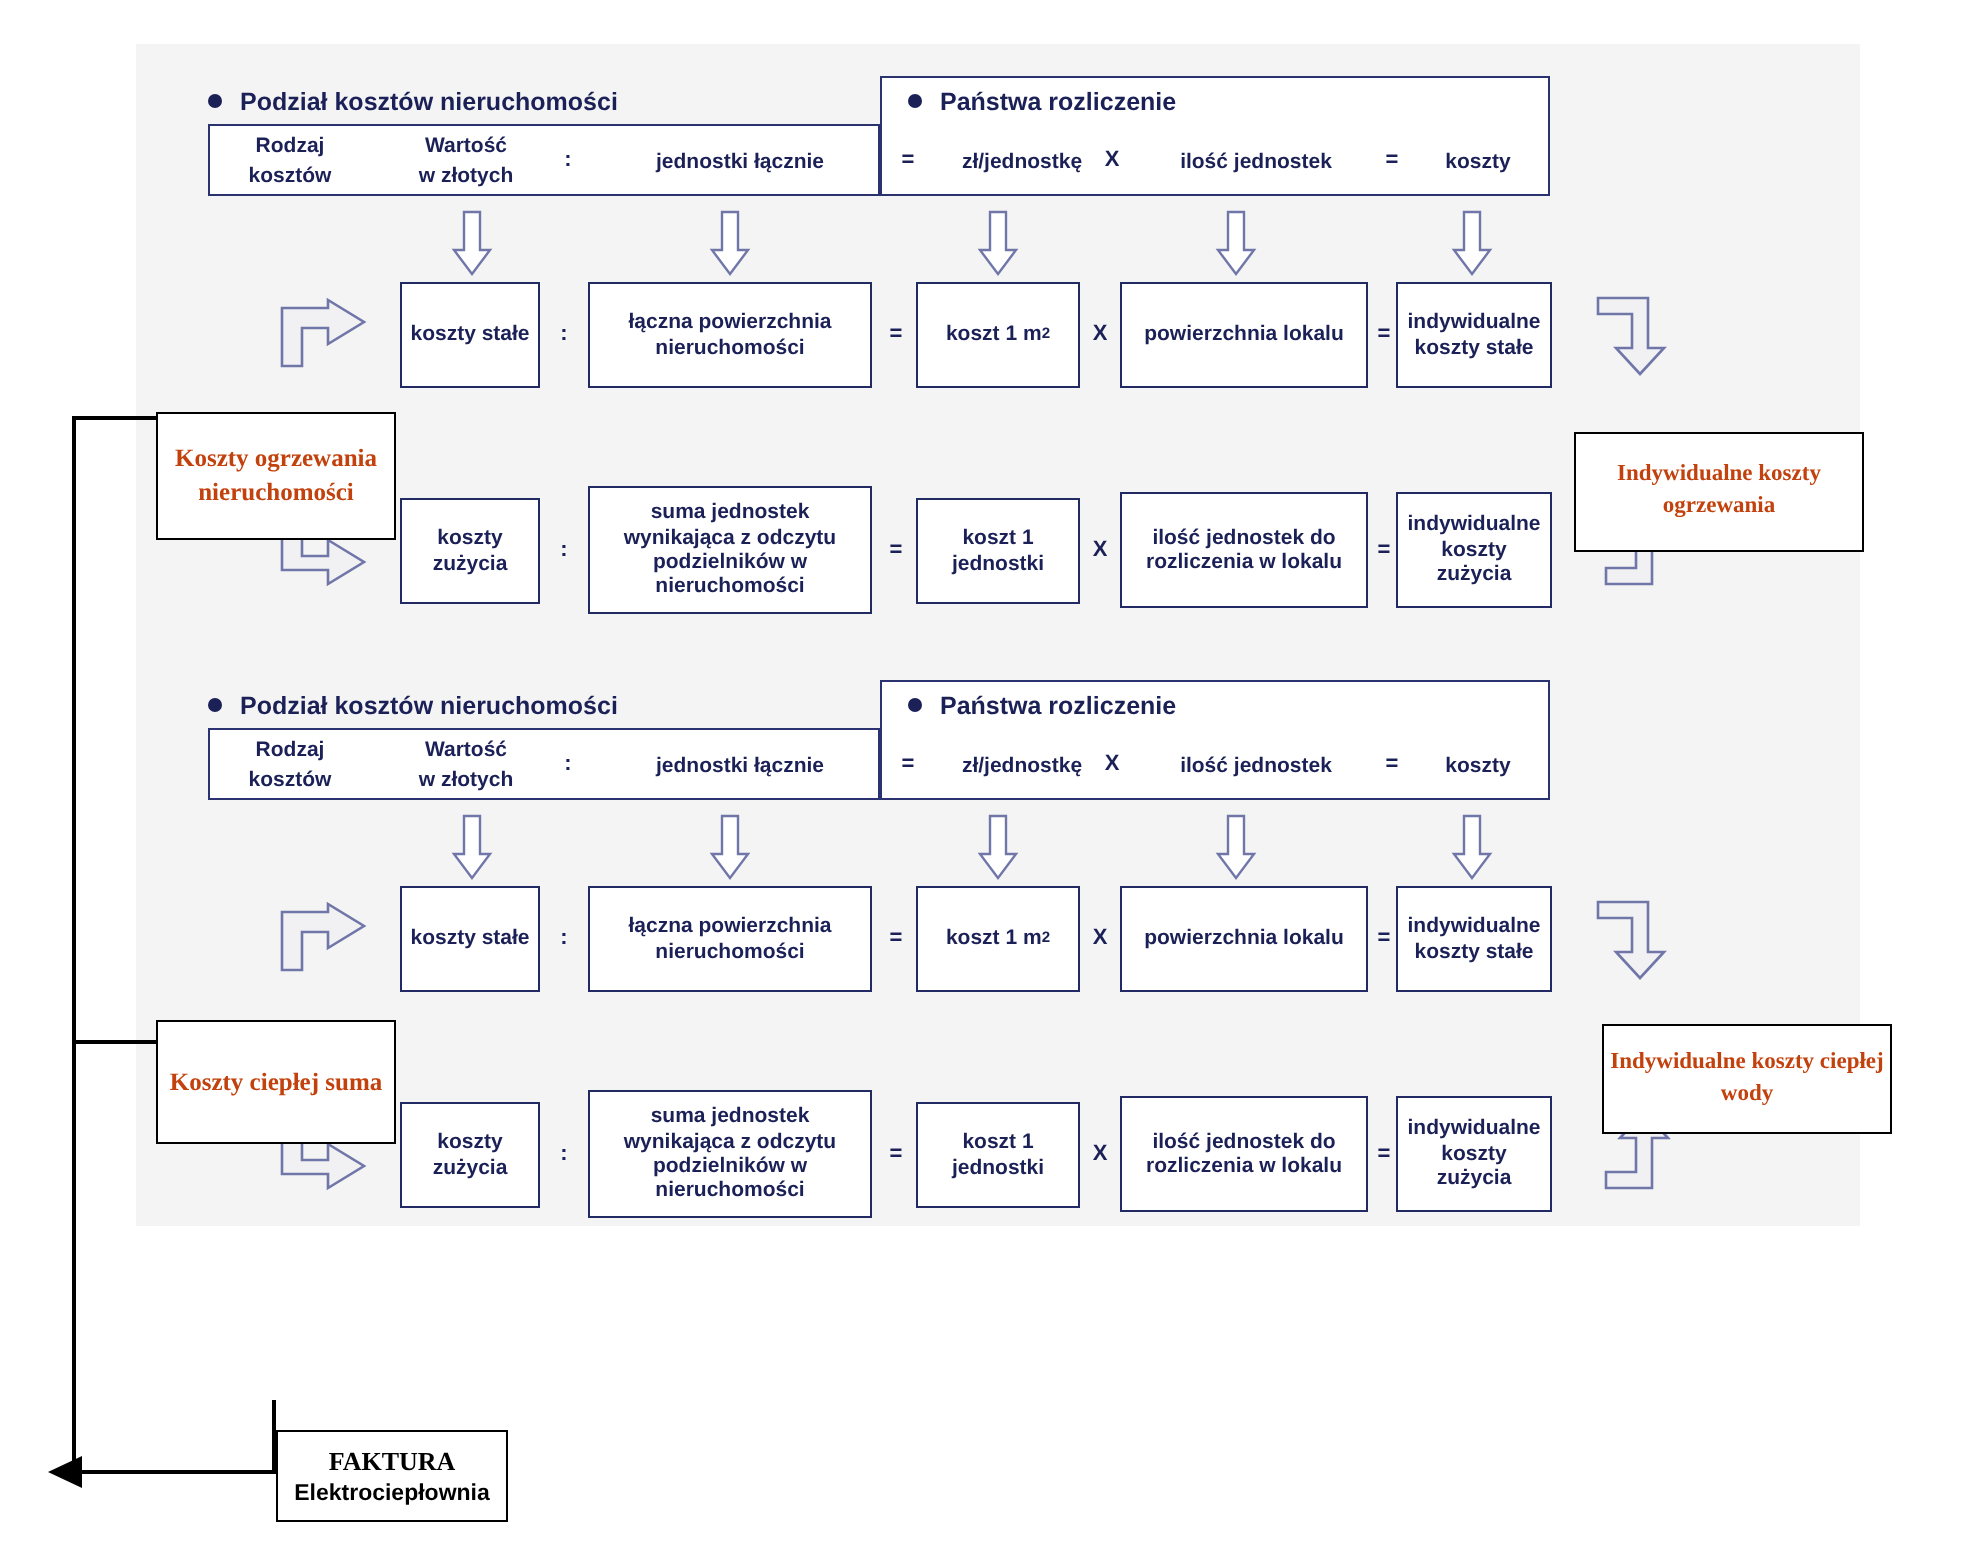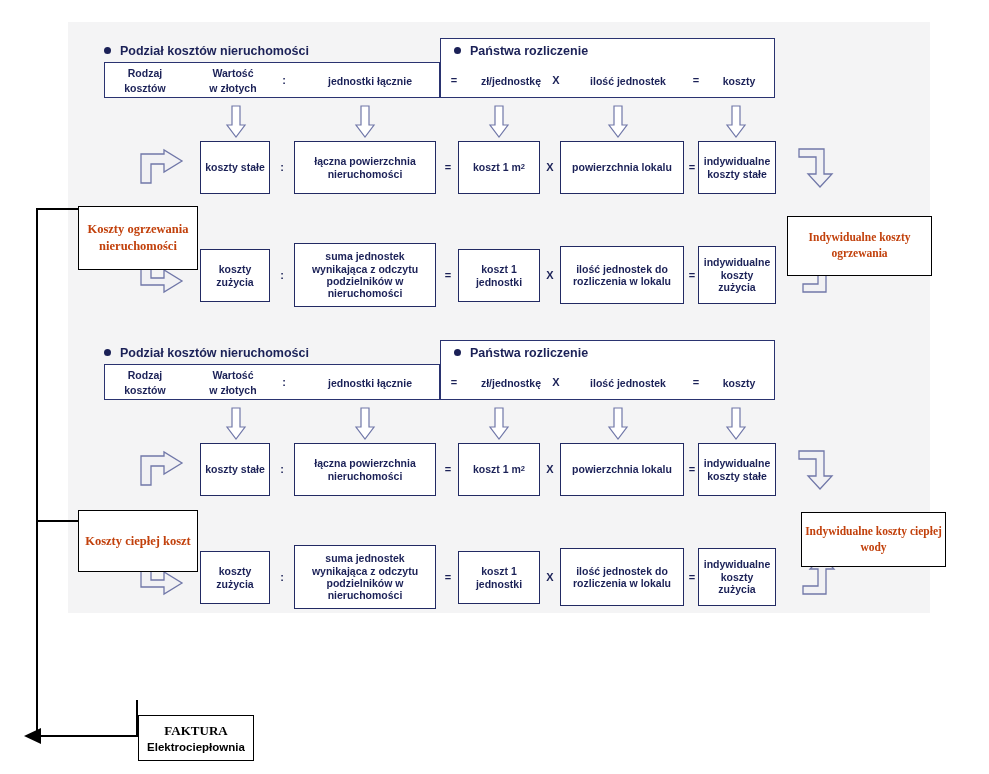--- a/index.html
+++ b/index.html
@@ -233,21 +233,21 @@
 <div class="op" style="left:544px;top:571px;width:12px;">X</div>
 <div class="bx" style="left:560px;top:548px;width:124px;height:58px;">ilość jednostek do rozliczenia w lokalu</div>
 <div class="op" style="left:686px;top:571px;width:12px;">=</div>
 <div class="bx" style="left:698px;top:548px;width:78px;height:58px;">indywidualne koszty zużycia</div>
 <div class="arrow-holder" style="left:802px;top:555px;">
   <svg class="icon" width="34" height="40" viewBox="0 0 34 40">
       <polygon points="1,39 1,31 16,31 16,14 8,14 20,1 32,14 24,14 24,39" fill="#f1f1f4" stroke="#7077a8" stroke-width="1.3"></polygon>
     </svg>
 </div>
 
-<div class="lbl" style="left:78px;top:490px;width:120px;height:62px;">Koszty ciepłej koszt</div>
+<div class="lbl" style="left:78px;top:490px;width:120px;height:62px;">Koszty ciepłej suma</div>
 <div class="lbl" style="left:801px;top:492px;width:145px;height:55px;font-size:11.5px;">Indywidualne koszty ciepłej wody</div>
 
 <div class="ln" style="left:36px;top:208px;width:2px;height:529px;"></div>
 <div class="ln" style="left:36px;top:208px;width:44px;height:2px;"></div>
 <div class="ln" style="left:36px;top:520px;width:44px;height:2px;"></div>
 <div class="ln" style="left:36px;top:735px;width:102px;height:2px;"></div>
 <div class="ln" style="left:136px;top:700px;width:2px;height:37px;"></div>
 <div class="arrow-holder" style="left:24px;top:728px;">
   <svg class="icon" width="18" height="16" viewBox="0 0 18 16">
       <polygon points="0,8 17,0 17,16" fill="#000000"></polygon>

